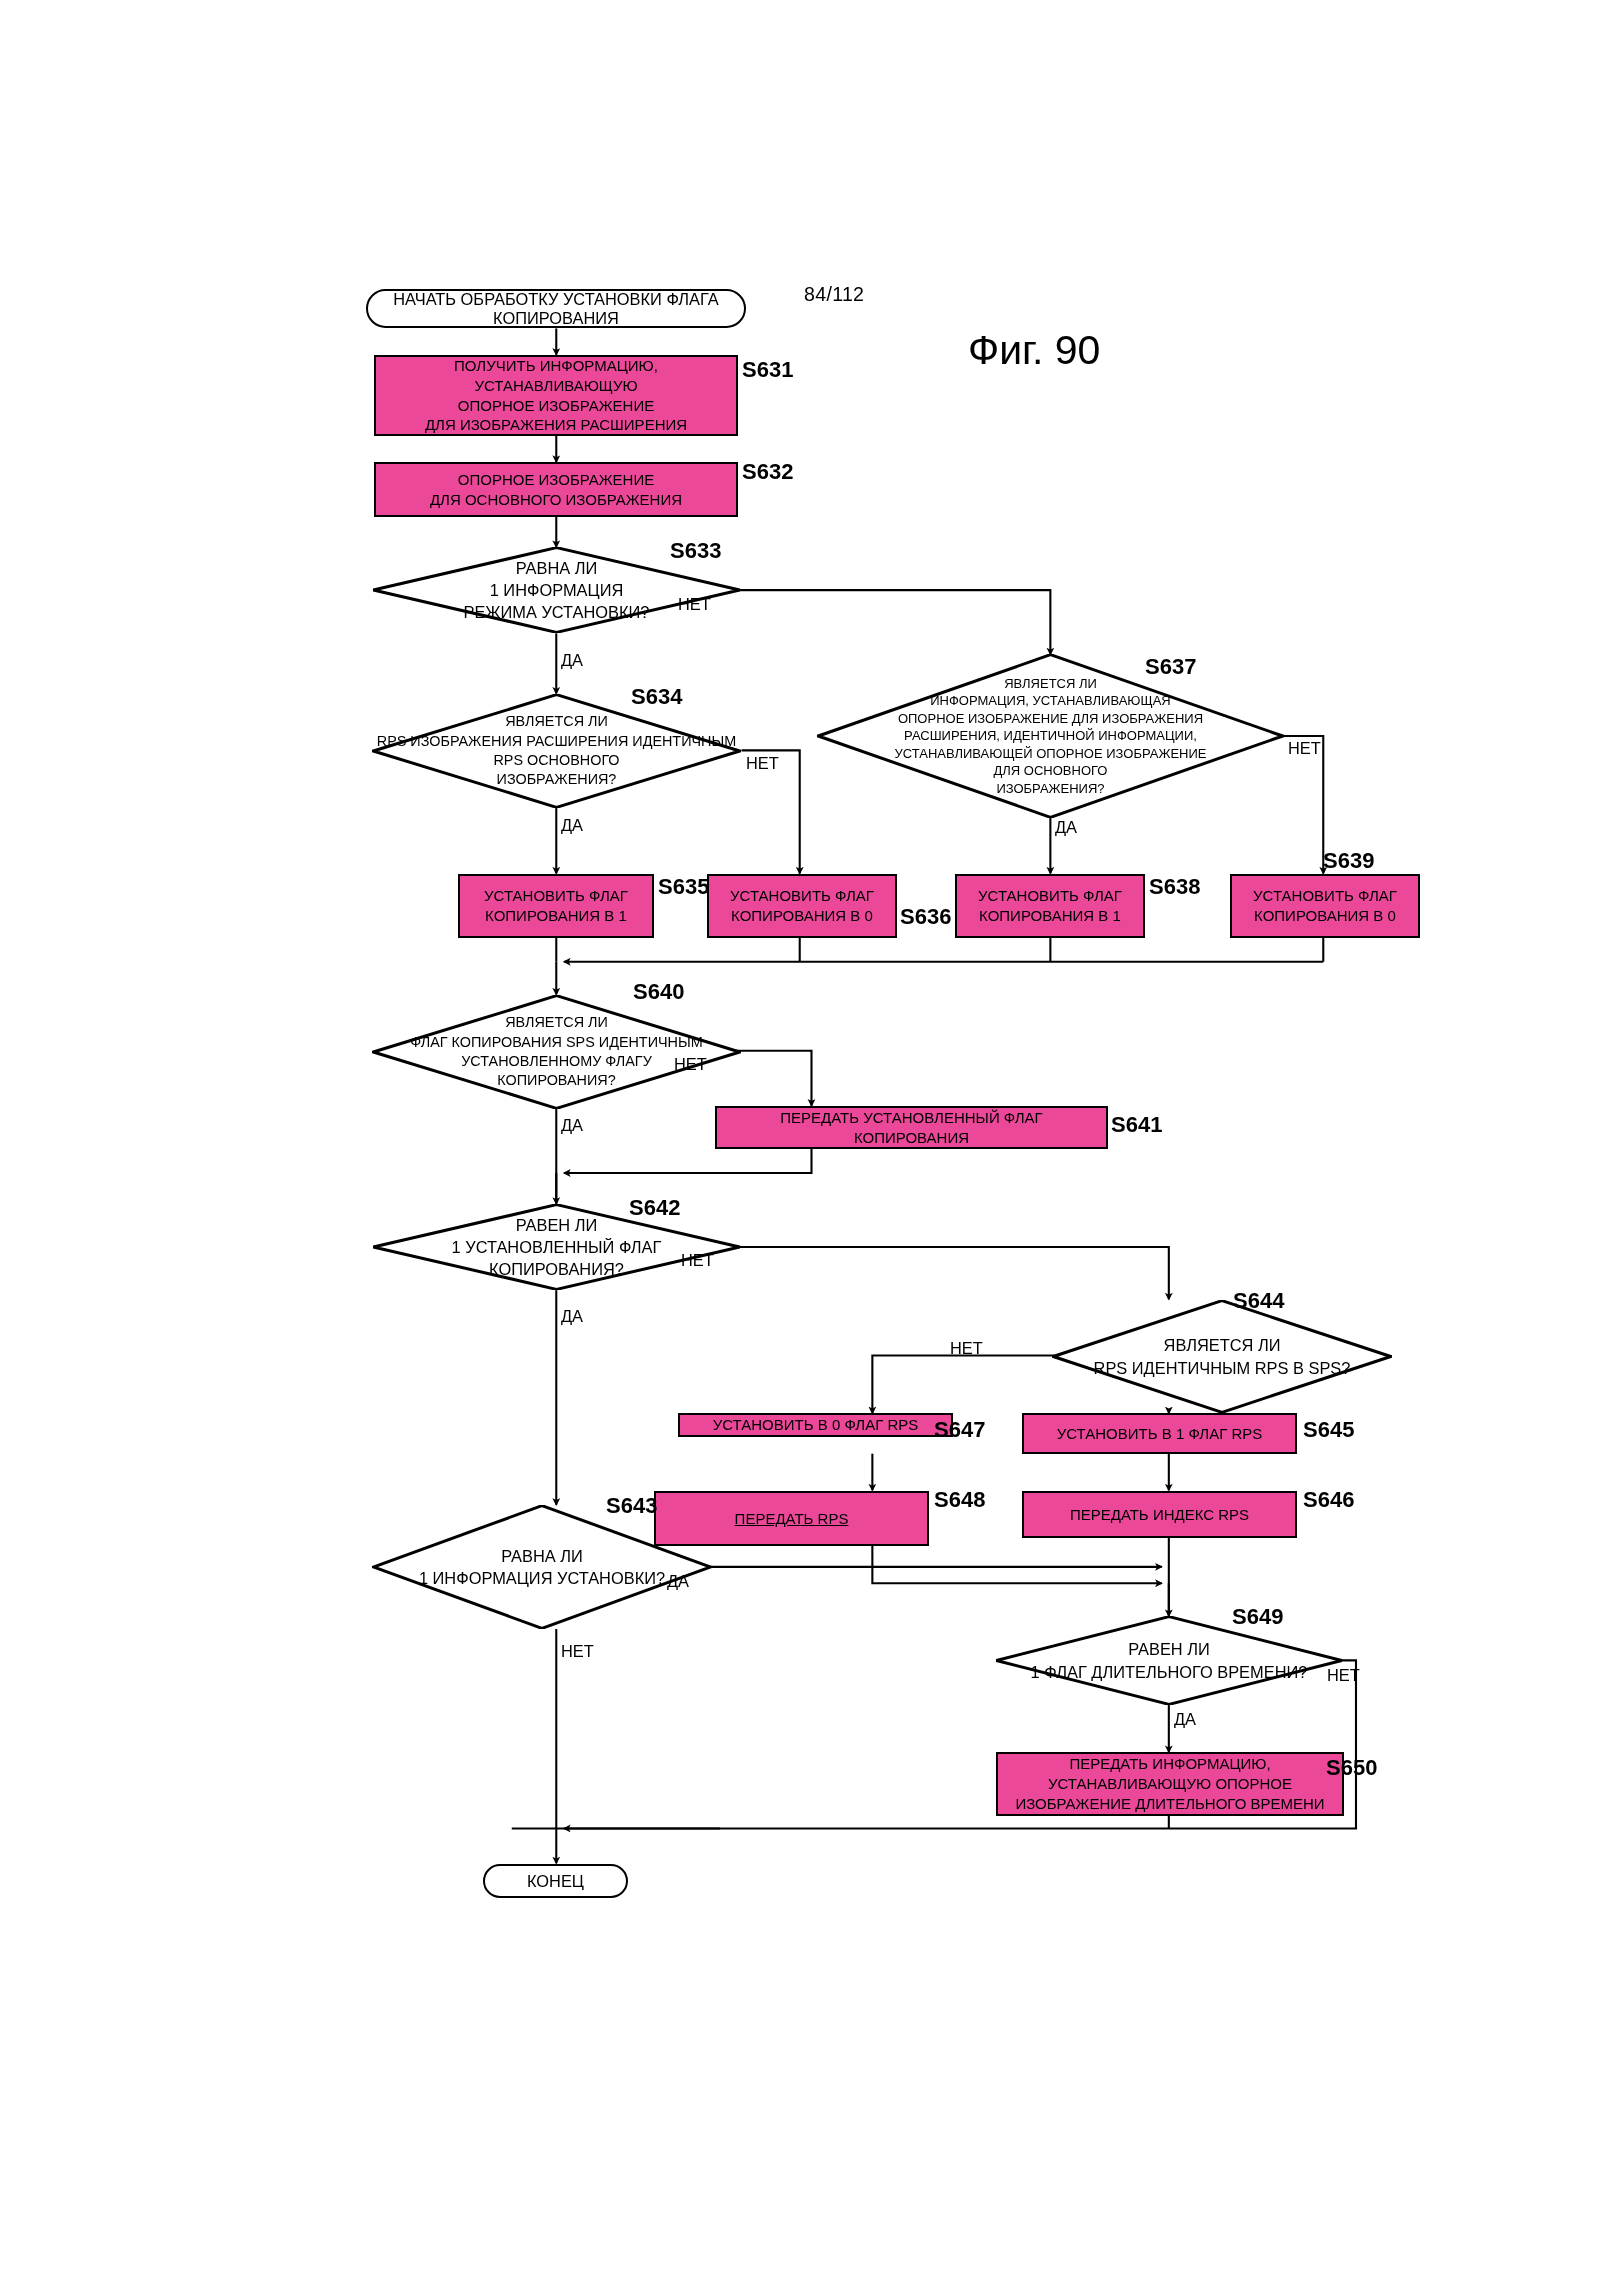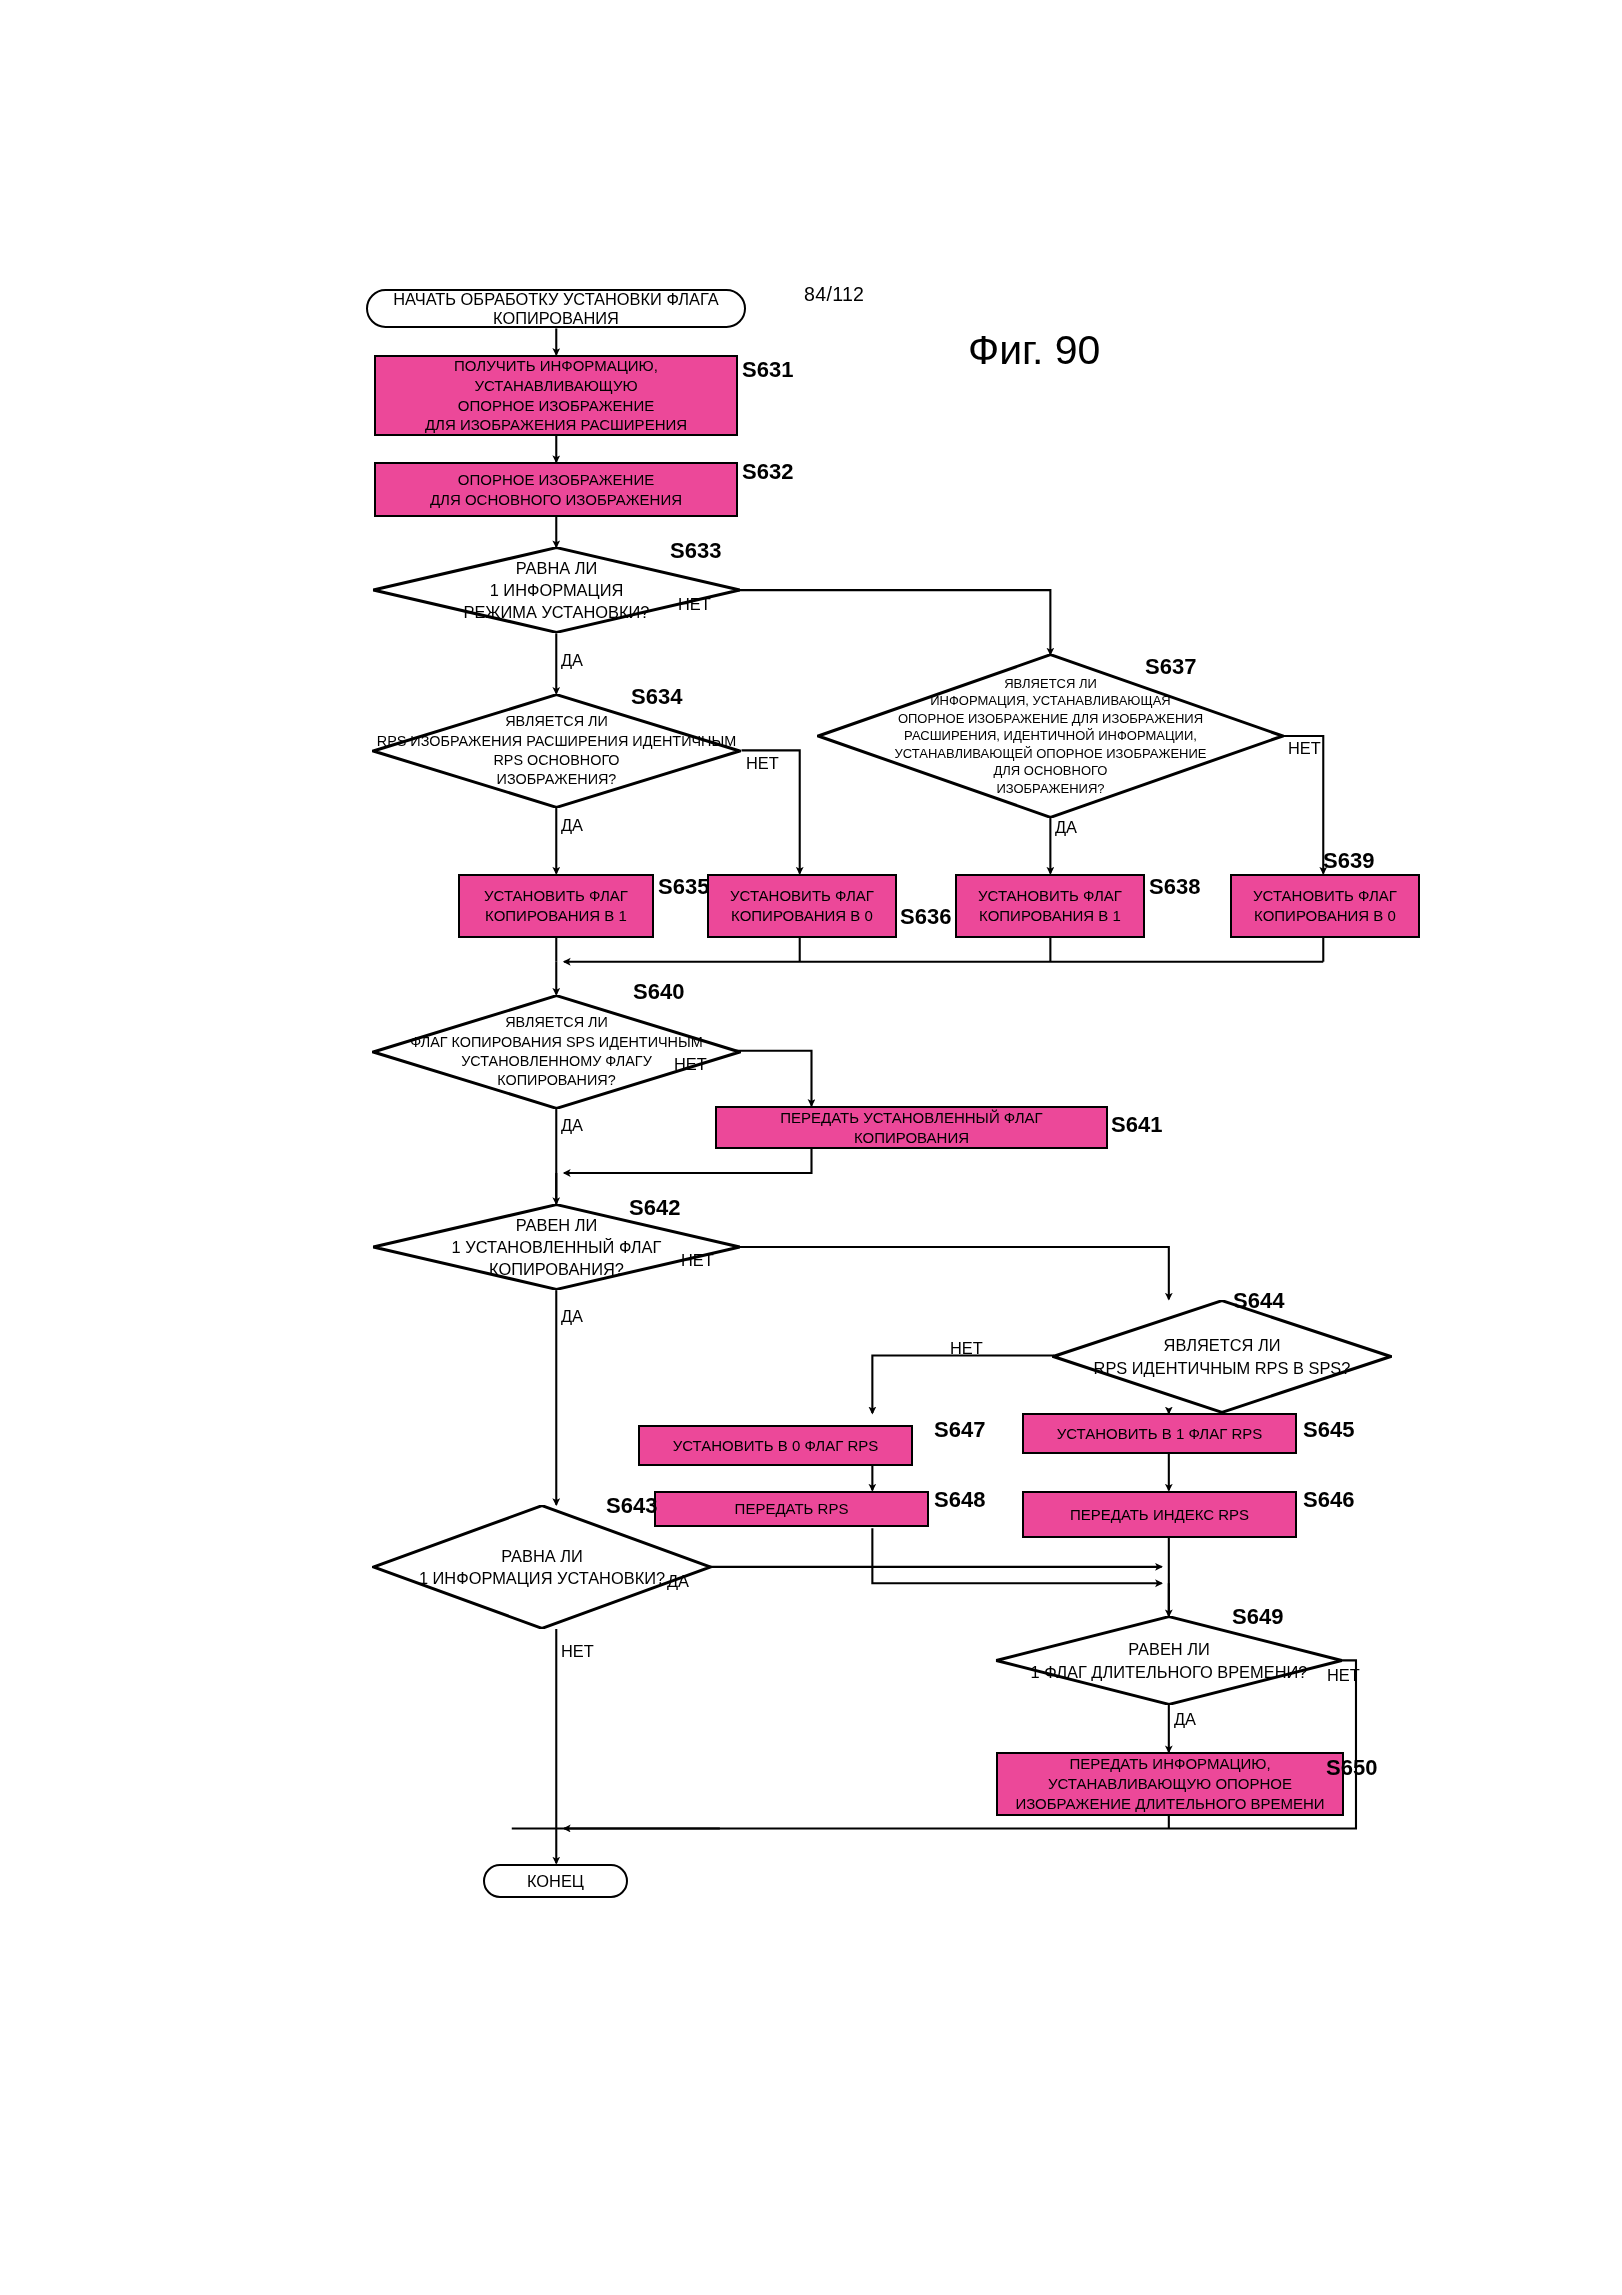--- a/index.html
+++ b/index.html
@@ -340,35 +340,35 @@
       <div>
         <div>ЯВЛЯЕТСЯ ЛИ</div>
         <div>RPS ИДЕНТИЧНЫМ RPS В SPS?</div>
       </div>
     </div>
   </div>
   <div class="steplabel" style="left:1233px; top:1288px;">S644</div>
   <div class="branch" style="left:950px; top:1339px;">НЕТ</div>
   <div class="branch" style="left:1174px; top:1421px;">ДА</div>
 
-  <div class="process" style="left:638px; top:1413px; width:275px; height:41px;margin-top:12px;">
+  <div class="process" style="left:678px; top:1413px; width:275px; height:24px;">
     <div class="inner">
       <div>УСТАНОВИТЬ В 0 ФЛАГ RPS</div>
     </div>
   </div>
   <div class="steplabel" style="left:934px; top:1417px;">S647</div>
 
   <div class="process" style="left:1022px; top:1413px; width:275px; height:41px;">
     <div class="inner">
       <div>УСТАНОВИТЬ В 1 ФЛАГ RPS</div>
     </div>
   </div>
   <div class="steplabel" style="left:1303px; top:1417px;">S645</div>
 
-  <div class="process" style="left:654px; top:1491px; width:275px; height:36px;">
+  <div class="process" style="left:654px; top:1491px; width:275px; height:55px;text-decoration:underline;">
     <div class="inner">
       <div>ПЕРЕДАТЬ RPS</div>
     </div>
   </div>
   <div class="steplabel" style="left:934px; top:1487px;">S648</div>
 
   <div class="process" style="left:1022px; top:1491px; width:275px; height:47px;">
     <div class="inner">
       <div>ПЕРЕДАТЬ ИНДЕКС RPS</div>
     </div>

